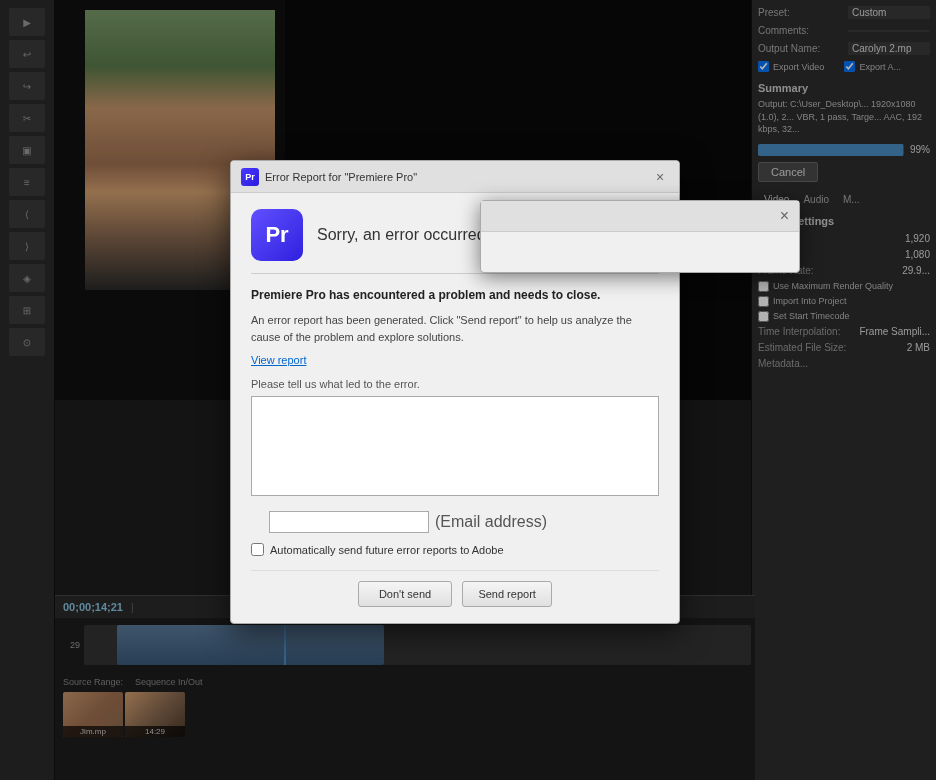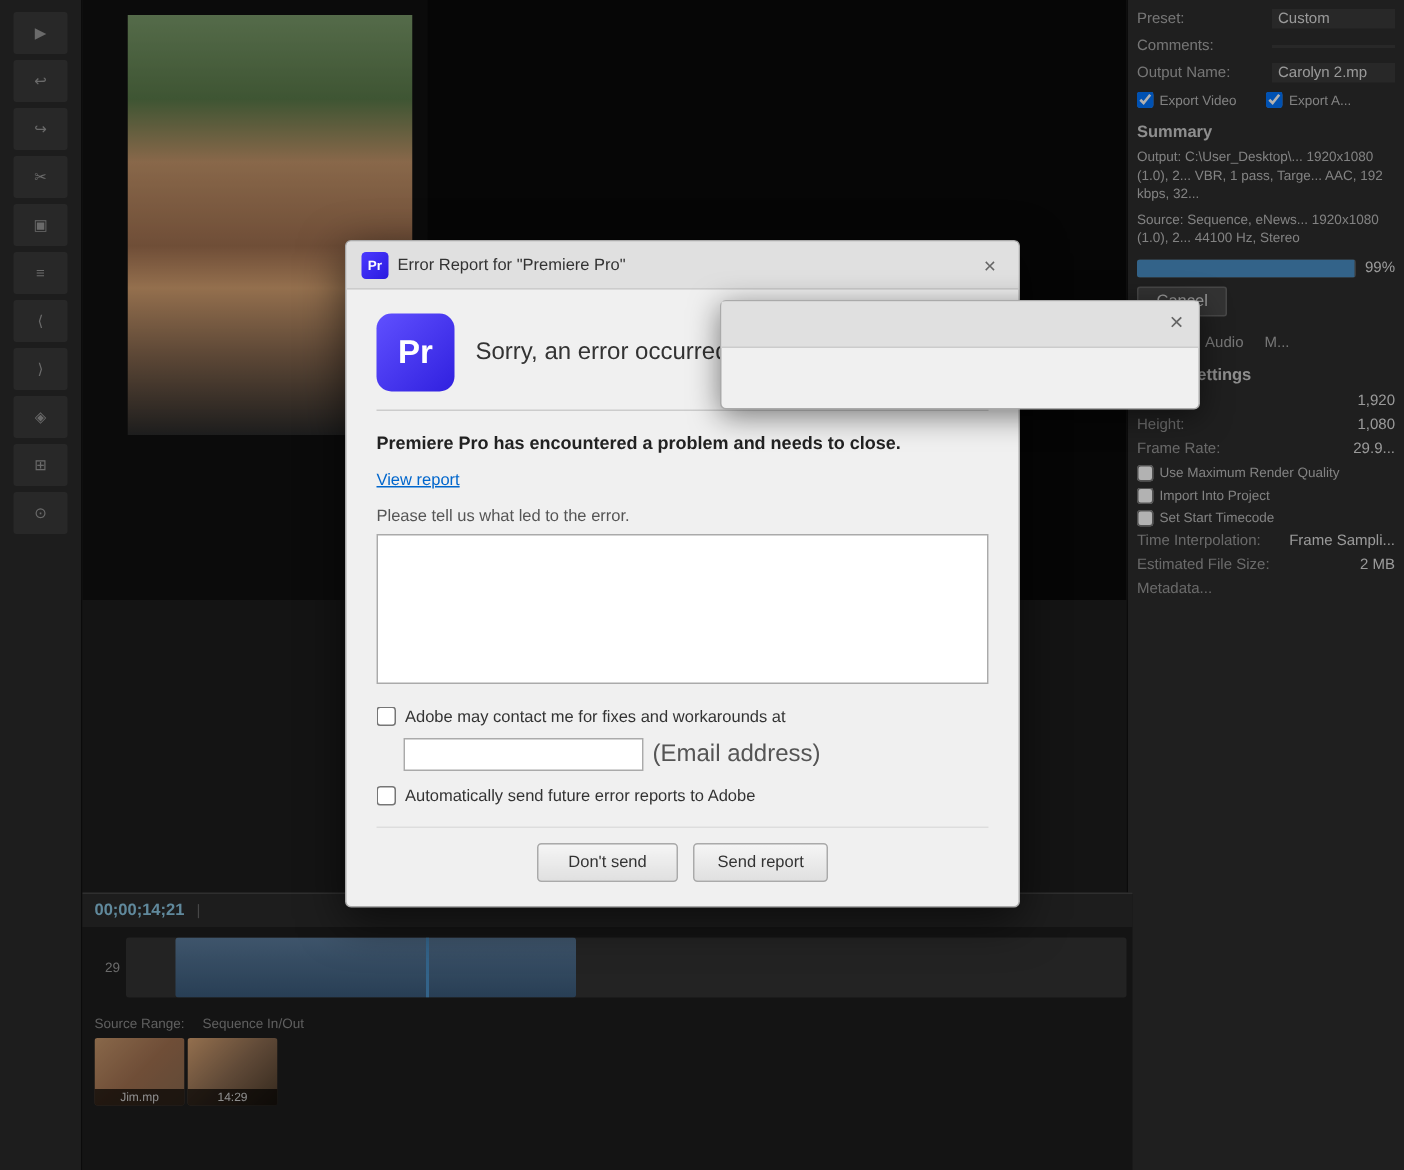--- a/index.html
+++ b/index.html
@@ -663,21 +663,20 @@
     </div>
     <div class="checkbox-row">
       <input type="checkbox" checked="" style="">
       <label>Export A...</label>
     </div>
   </div>
 
   <div class="summary-section">
     <div class="summary-title">Summary</div>
     <div class="summary-text">Output: C:\User_Desktop\... 1920x1080 (1.0), 2... VBR, 1 pass, Targe... AAC, 192 kbps, 32...</div>
-    <div class="summary-text" style="margin-top:4px;">Source: Sequence, eNews... 1920x1080 (1.0), 2... 44100 Hz, Stereo</div>
   </div>
 
   <div class="progress-bar-container">
     <div class="progress-bar">
       <div class="progress-fill"></div>
     </div>
     <span class="progress-text">99%</span>
   </div>
 
   <button class="cancel-btn">Cancel</button>
@@ -773,34 +772,31 @@
 
     <div class="dialog-body">
       
       <div class="error-header">
         <div class="pr-big-icon">Pr</div>
         <span class="error-title">Sorry, an error occurred</span>
       </div>
 
       
       <div class="error-desc">Premiere Pro has encountered a problem and needs to close.</div>
+      <div class="error-body-text">An error report has been generated. Click "Send report" to help us analyze the cause of the problem and explore solutions.</div>
       <a class="error-link">View report</a>
 
       
       <div class="tell-us-label">Please tell us what led to the error.</div>
 
       
       <textarea class="error-textarea" style=""></textarea>
 
       
       <div class="checkbox-section">
-        <div class="dialog-checkbox-row">
-          <input type="checkbox" class="dialog-checkbox" style="">
-          <span class="dialog-checkbox-label">Adobe may contact me for fixes and workarounds at</span>
-        </div>
         <div class="email-row">
           <input type="text" class="email-input" style="">
           <span class="email-hint">(Email address)</span>
         </div>
         <div class="dialog-checkbox-row">
           <input type="checkbox" class="dialog-checkbox" style="">
           <span class="dialog-checkbox-label">Automatically send future error reports to Adobe</span>
         </div>
       </div>
 

